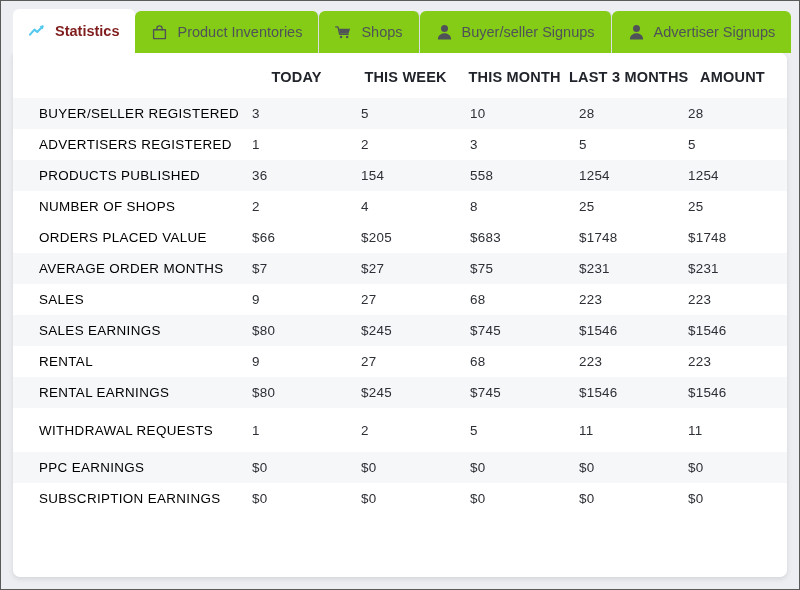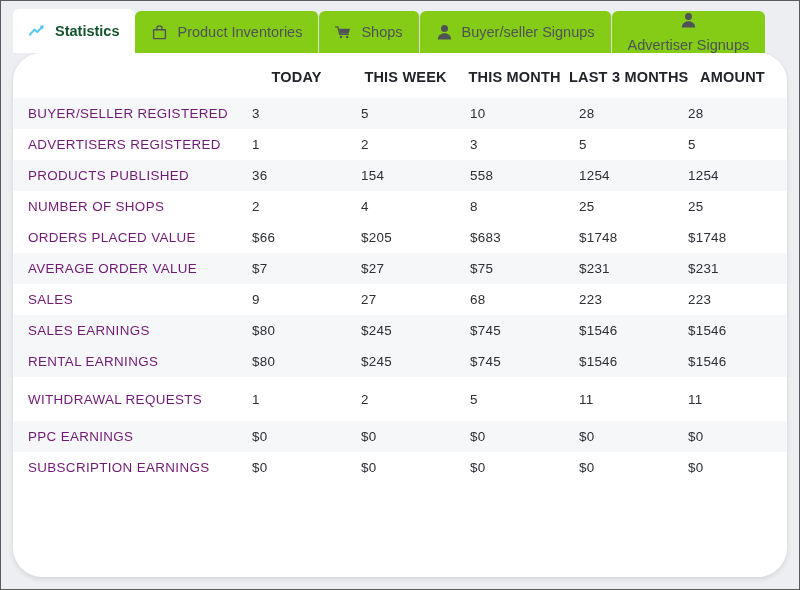--- a/index.html
+++ b/index.html
@@ -47,24 +47,24 @@
     background: #84cc16;
     color: #4f5358;
     font-size: 14.5px;
     border-top-left-radius: 6px;
     border-top-right-radius: 6px;
     border-right: 1px solid #dcdee2;
     white-space: nowrap;
     cursor: pointer;
     user-select: none;
   }
-  .tab:last-child { border-right: none; flex-direction: column; }
+  .tab:last-child { border-right: none; }
   .tab.active {
     background: #ffffff;
-    color: #14532d;
+    color: #7f1d1d;
     height: 44px;
     font-weight: bold;
     border-right: none;
     position: relative;
     z-index: 4;
   }
   .tab-label { line-height: 1; }
   .tab-icon {
     display: inline-flex;
     align-items: center;
@@ -81,21 +81,20 @@
     flex: 1 1 auto;
     border-bottom-left-radius: 7px;
     border-bottom-right-radius: 7px;
     border-top-right-radius: 7px;
     box-shadow: 0 2px 5px rgba(60,64,72,0.14);
     box-sizing: border-box;
     padding: 0 0 14px 0;
     overflow: hidden;
     position: relative;
     z-index: 1;
-    border-radius: 29px;
   }
 
   
   table.stats-table {
     width: 100%;
     border-collapse: collapse;
     table-layout: fixed;
   }
   table.stats-table col.c-label  { width: 29.6%; }
   table.stats-table col.c-data   { width: 14.08%; }
@@ -115,22 +114,22 @@
   table.stats-table tbody td {
     font-size: 13.4px;
     color: #2c2f35;
     height: 31px;
     padding: 0 0 0 0;
     vertical-align: middle;
     white-space: nowrap;
     letter-spacing: 0.25px;
   }
   table.stats-table tbody td.cell-label {
-    padding-left: 15px;
-    color: #701a75;
+    padding-left: 26px;
+    color: #000000;
     letter-spacing: 0.35px;
   }
   table.stats-table tbody td.cell-value {
     padding-left: 10px;
     text-align: left;
   }
   table.stats-table tbody tr.odd  { background: #f6f7f9; }
   table.stats-table tbody tr.even { background: #ffffff; }
   table.stats-table tbody tr.tall td { height: 44px; }
 </style>
@@ -244,21 +243,21 @@
           </tr>
           <tr class="even">
             <td class="cell-label">ORDERS PLACED VALUE</td>
             <td class="cell-value">$66</td>
             <td class="cell-value">$205</td>
             <td class="cell-value">$683</td>
             <td class="cell-value">$1748</td>
             <td class="cell-value">$1748</td>
           </tr>
           <tr class="odd">
-            <td class="cell-label">AVERAGE ORDER VALUE</td>
+            <td class="cell-label">AVERAGE ORDER MONTHS</td>
             <td class="cell-value">$7</td>
             <td class="cell-value">$27</td>
             <td class="cell-value">$75</td>
             <td class="cell-value">$231</td>
             <td class="cell-value">$231</td>
           </tr>
           <tr class="even">
             <td class="cell-label">SALES</td>
             <td class="cell-value">9</td>
             <td class="cell-value">27</td>
@@ -266,20 +265,28 @@
             <td class="cell-value">223</td>
             <td class="cell-value">223</td>
           </tr>
           <tr class="odd">
             <td class="cell-label">SALES EARNINGS</td>
             <td class="cell-value">$80</td>
             <td class="cell-value">$245</td>
             <td class="cell-value">$745</td>
             <td class="cell-value">$1546</td>
             <td class="cell-value">$1546</td>
+          </tr>
+          <tr class="even">
+            <td class="cell-label">RENTAL</td>
+            <td class="cell-value">9</td>
+            <td class="cell-value">27</td>
+            <td class="cell-value">68</td>
+            <td class="cell-value">223</td>
+            <td class="cell-value">223</td>
           </tr>
           <tr class="odd">
             <td class="cell-label">RENTAL EARNINGS</td>
             <td class="cell-value">$80</td>
             <td class="cell-value">$245</td>
             <td class="cell-value">$745</td>
             <td class="cell-value">$1546</td>
             <td class="cell-value">$1546</td>
           </tr>
           <tr class="even tall">

